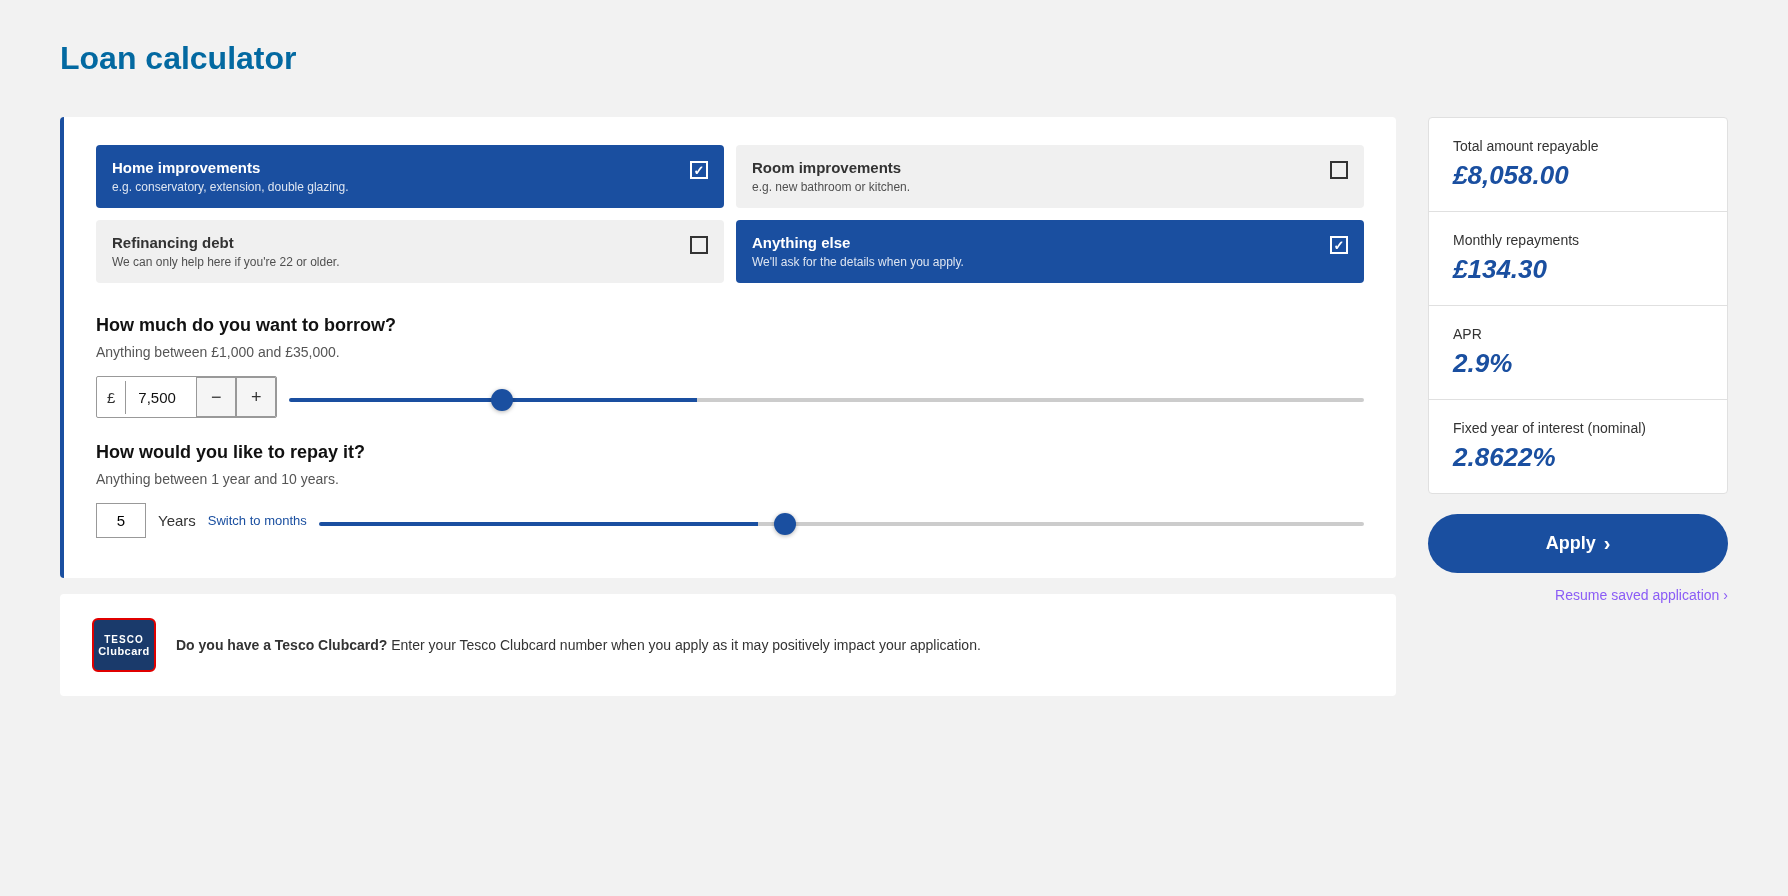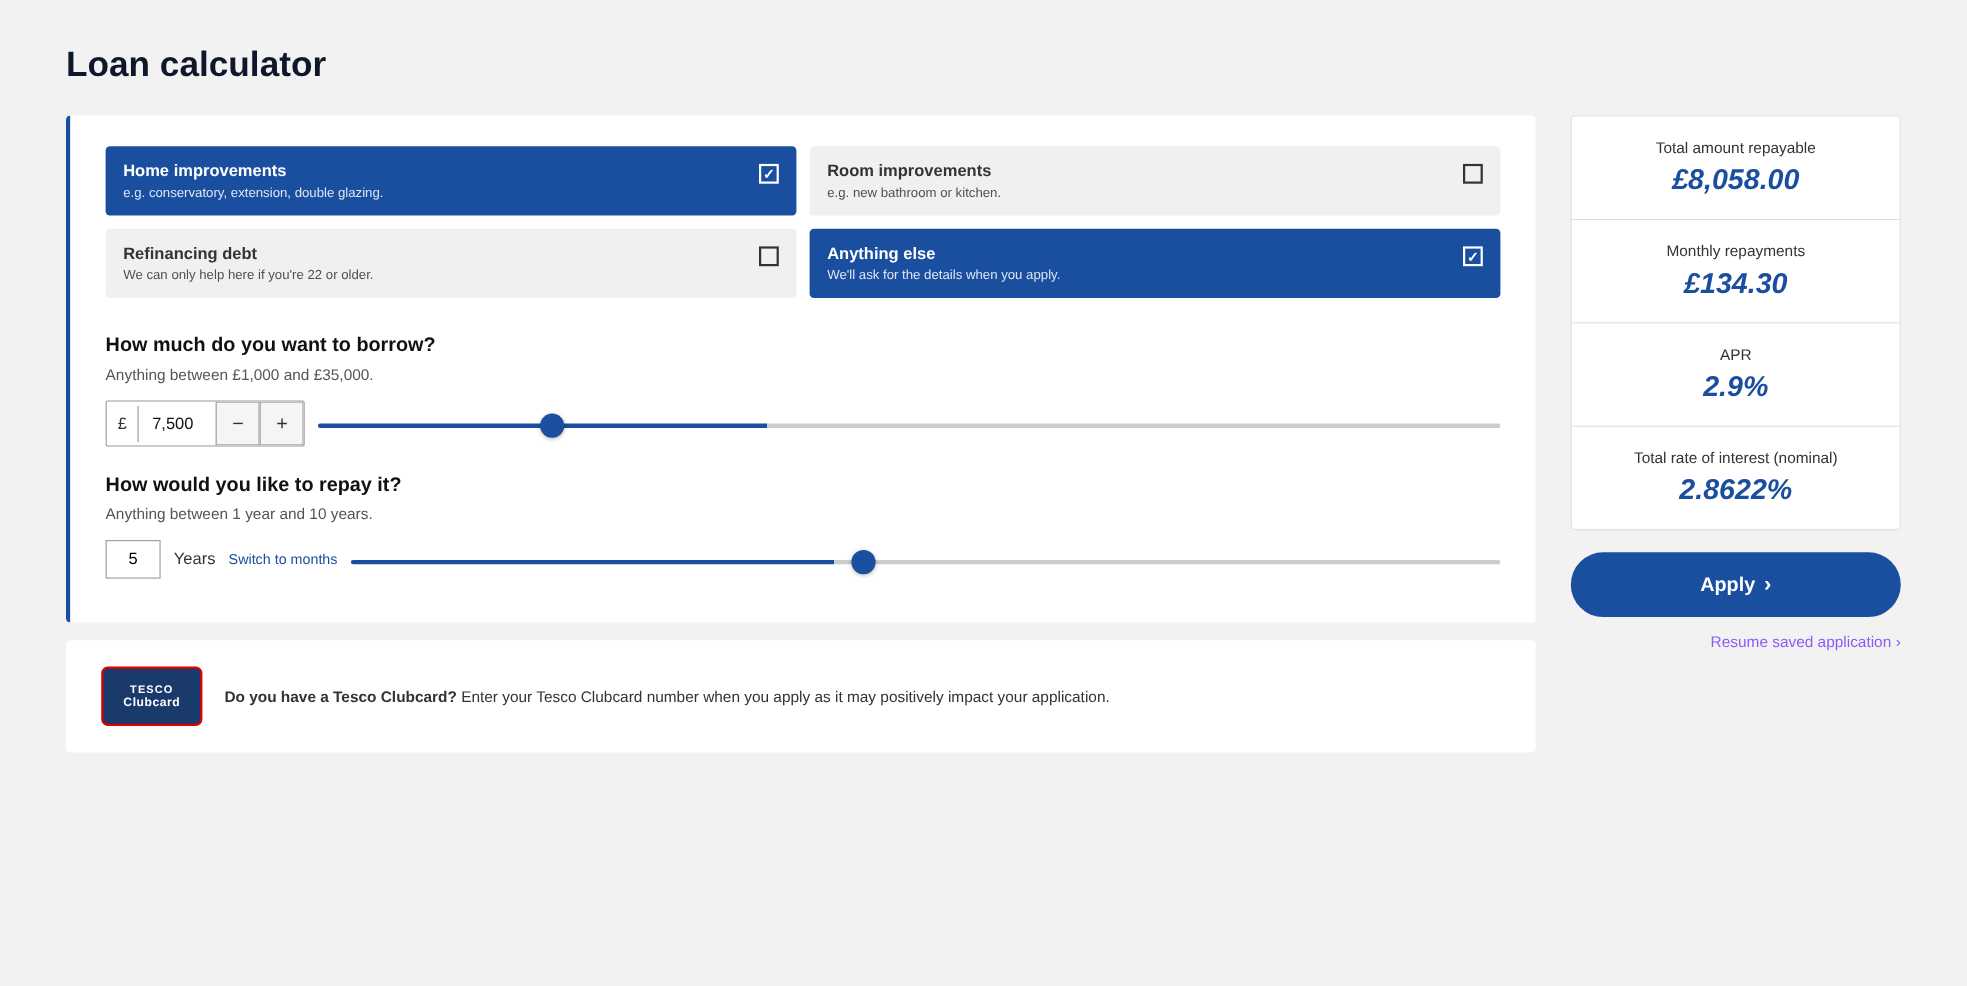--- a/index.html
+++ b/index.html
@@ -7,22 +7,22 @@
       background: #f2f2f2;
       font-family: Arial, Helvetica, sans-serif;
       min-height: 896px;
       display: flex;
       flex-direction: column;
       padding: 40px 60px;
     }
     .page-title {
       font-size: 32px;
       font-weight: bold;
-      color: #0f172a;
-      margin-bottom: 28px;
+      color: #0369a1;
+      margin-bottom: 40px;
     }
     .main-layout {
       display: flex;
       gap: 32px;
       align-items: flex-start;
     }
     .left-col {
       flex: 1;
       display: flex;
       flex-direction: column;
@@ -49,21 +49,21 @@
       gap: 0;
     }
     .summary-box {
       background: #fff;
       border: 1px solid #e0e0e0;
       border-radius: 4px;
       overflow: hidden;
     }
     .summary-item {
       padding: 20px 24px;
-      text-align: center;
+      text-align: left;
       border-bottom: 1px solid #e0e0e0;
     }
     .summary-item:last-child {
       border-bottom: none;
     }
     .summary-label {
       font-size: 14px;
       color: #333;
       margin-bottom: 6px;
     }
@@ -215,21 +215,21 @@
       font-size: 15px;
       color: #333;
     }
     .switch-link {
       color: #1a4fa0;
       font-size: 13px;
       text-decoration: none;
       cursor: pointer;
     }
     .clubcard-logo {
-      width: 92px;
+      width: 64px;
       height: 54px;
       border: 2px solid #e00000;
       border-radius: 6px;
       background: #1a3a6b;
       display: flex;
       flex-direction: column;
       align-items: center;
       justify-content: center;
       flex-shrink: 0;
       padding: 4px;
@@ -378,21 +378,21 @@
     </div>
         <div class="summary-item">
       <div class="summary-label">Monthly repayments</div>
       <div class="summary-value">£134.30</div>
     </div>
         <div class="summary-item">
       <div class="summary-label">APR</div>
       <div class="summary-value">2.9%</div>
     </div>
         <div class="summary-item">
-      <div class="summary-label">Total rate of interest (nominal)</div>
+      <div class="summary-label">Fixed year of interest (nominal)</div>
       <div class="summary-value">2.8622%</div>
     </div>
       </div>
     <div class="apply-section">
       <button class="apply-btn">
         <span>Apply</span>
         <span style="font-size:20px;">›</span>
       </button>
       <a class="resume-link">
         <span>Resume saved application</span>

